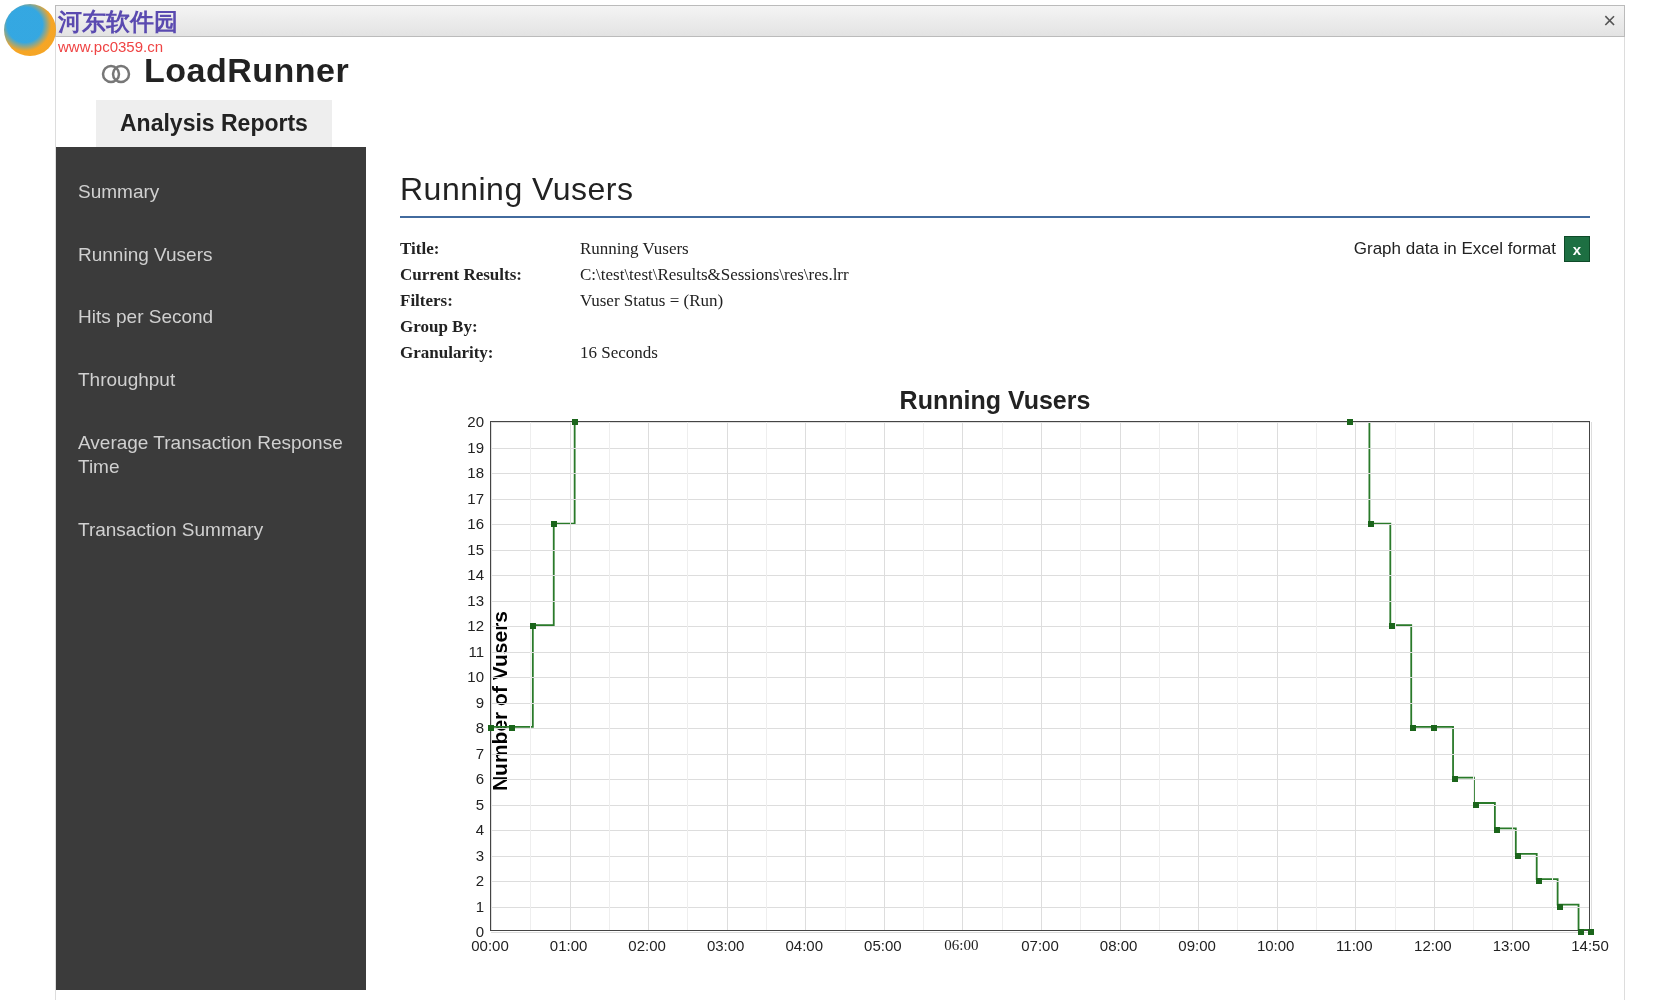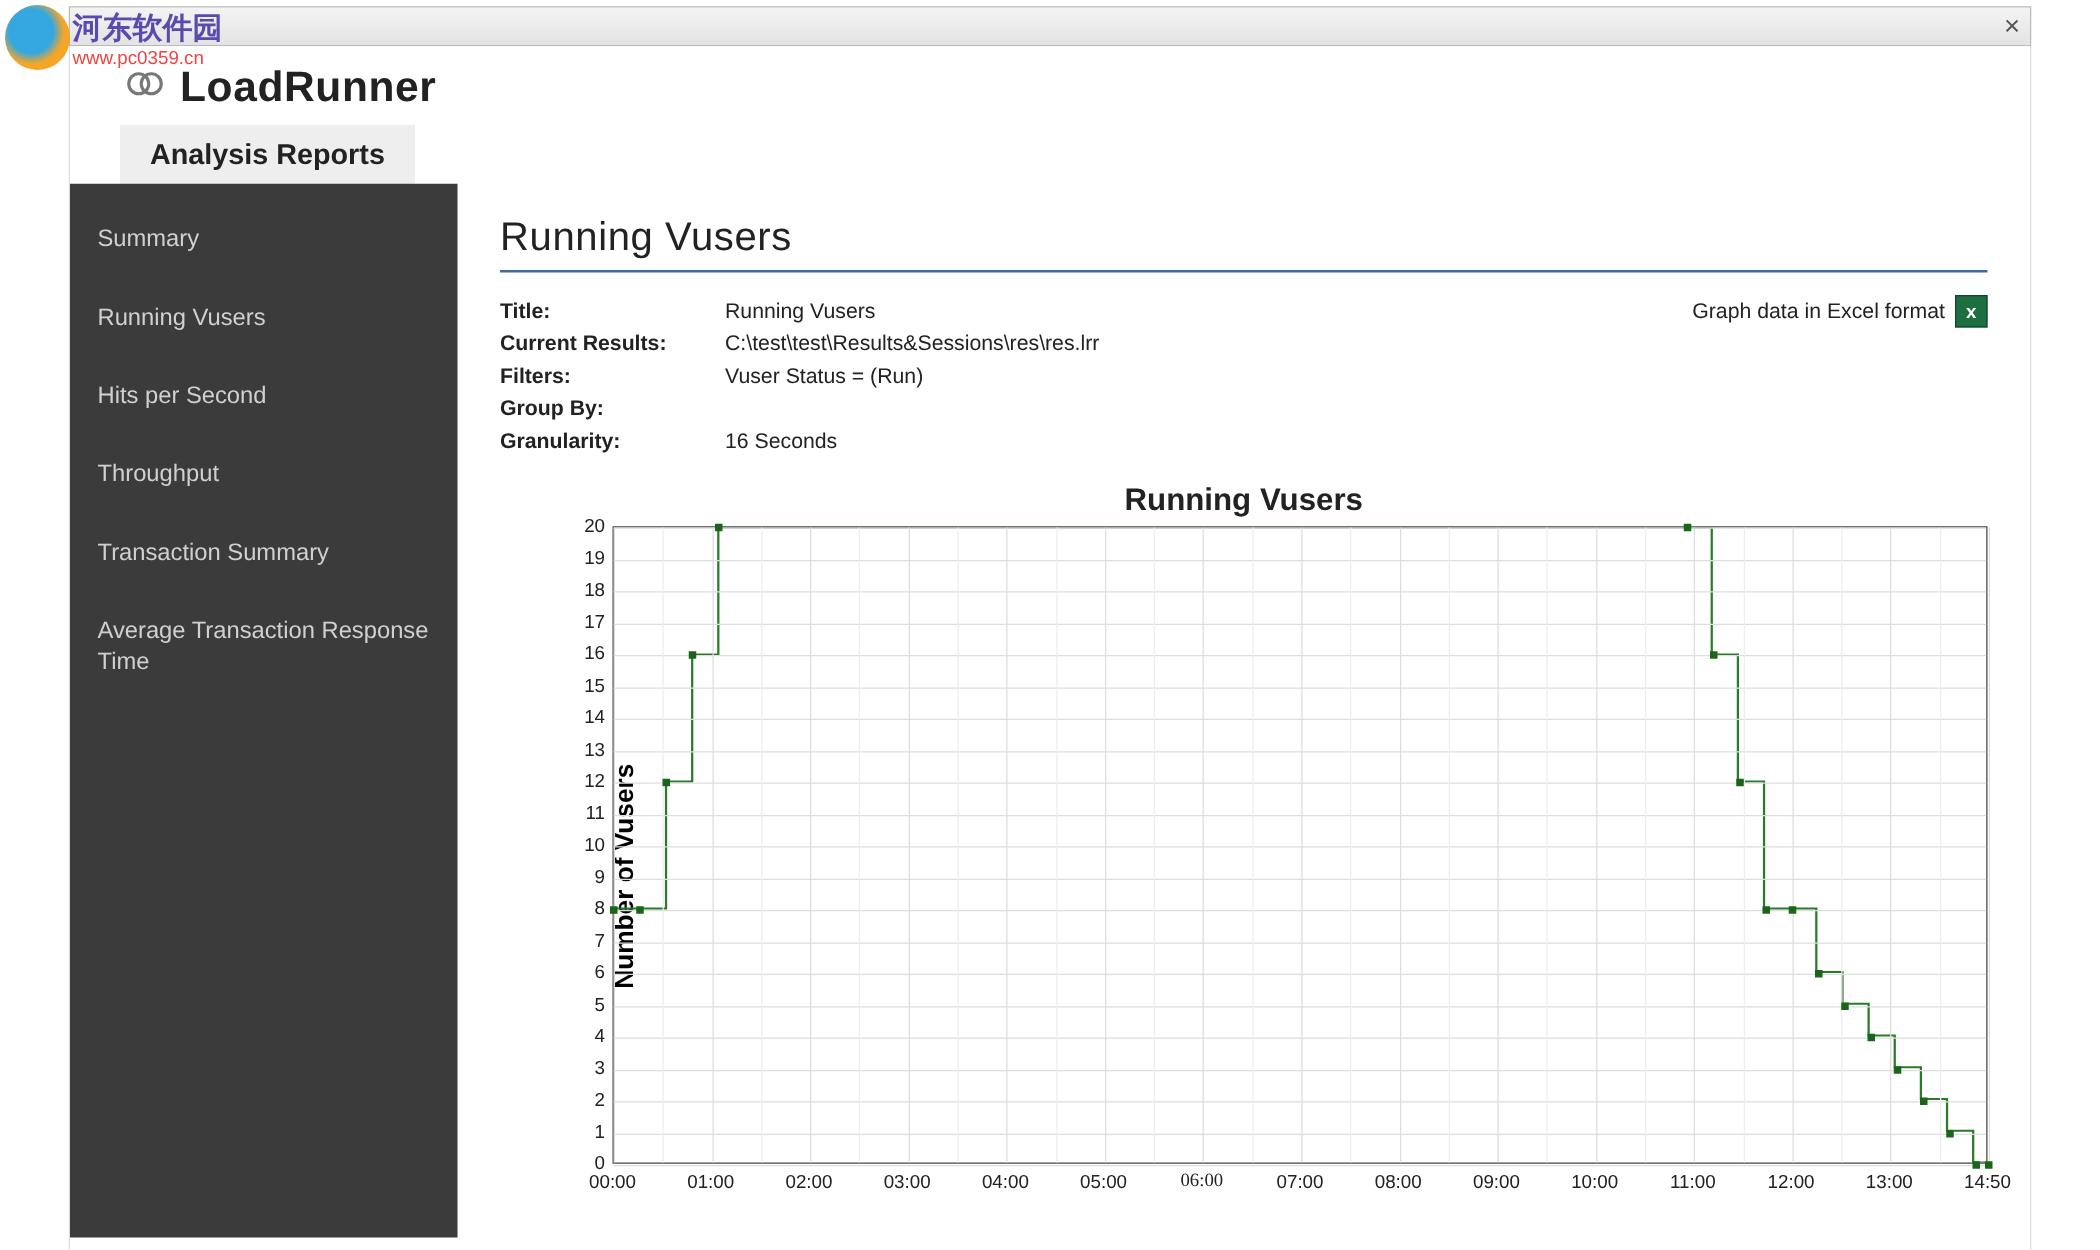--- a/index.html
+++ b/index.html
@@ -23,21 +23,21 @@
   .titlebar-close {
     position: absolute; right: 8px; top: 2px; font-size: 22px; color: #555; cursor: pointer;
     font-family: Arial, sans-serif;
   }
 
   .app-frame {
     position: absolute; top: 37px; left: 55px; right: 55px; bottom: 0;
     background: #fff; border-left: 1px solid #ddd; border-right: 1px solid #ddd;
   }
 
-  .brand-row { display:flex; align-items:flex-start; gap:12px; padding: 14px 0 10px 44px; }
+  .brand-row { display:flex; align-items:flex-end; gap:12px; padding: 14px 0 10px 44px; }
   .brand-icon { width:32px; height:32px; }
   .brand-icon svg { display:block; }
   .brand-name { font-size: 34px; font-weight: 800; color:#222; letter-spacing:0.5px; }
 
   .tab-row { display:flex; padding-left:40px; }
   .tab-active {
     background:#eee; padding:10px 24px; font-size:23px; font-weight:600; color:#222;
     font-family: "Segoe UI", Arial, sans-serif;
   }
 
@@ -51,21 +51,21 @@
 
   .main { flex:1; padding:24px 34px 0 34px; overflow:hidden; }
   .page-title {
     font-size:32px; font-weight:500; color:#222;
     font-family: "Arial Narrow", Arial, sans-serif;
     letter-spacing:0.5px; padding-bottom:6px;
   }
   .title-rule { height:2px; background:#426b9e; margin-top:2px; }
 
   .meta-block { margin-top:18px; position:relative; }
-  .meta-row { display:flex; font-size:17px; color:#222; font-family: Liberation Sans, sans-serif; padding:3px 0;justify-content:center; }
+  .meta-row { display:flex; font-size:17px; color:#222; font-family: Liberation Serif, serif; padding:3px 0;justify-content:center; }
   .meta-label { width:180px; font-weight:bold; }
   .meta-val { flex:1; }
 
   .excel-link { position:absolute; top:0; right:0; display:flex; align-items:center; gap:8px; font-size:17px; color:#222; font-family: Arial, sans-serif; cursor:pointer; }
   .excel-icon { width:26px; height:26px; background:#1d6f42; display:flex; align-items:center; justify-content:center; color:#fff; font-weight:bold; font-size:15px; border:1px solid #0e4a28; }
 
   .chart-wrap { margin-top:20px; }
   .chart-title { text-align:center; font-size:25px; font-weight:800; color:#222; font-family: Arial, sans-serif; margin-bottom:6px; }
 
   .chart-box { position:relative; height:560px; margin-left:30px; }
@@ -115,22 +115,22 @@
     <div class="tab-active">Analysis Reports</div>
   </div>
 
   <div class="content-row">
 
     <div class="sidebar">
       <div class="sidebar-item">Summary</div>
       <div class="sidebar-item">Running Vusers</div>
       <div class="sidebar-item">Hits per Second</div>
       <div class="sidebar-item">Throughput</div>
+      <div class="sidebar-item">Average Transaction Response Time</div>
       <div class="sidebar-item">Transaction Summary</div>
-      <div class="sidebar-item">Average Transaction Response Time</div>
     </div>
 
     <div class="main">
       <div class="page-title">Running Vusers</div>
       <div class="title-rule"></div>
 
       <div class="meta-block">
         <div class="excel-link">
           <span>Graph data in Excel format</span>
           <span class="excel-icon">x</span>

